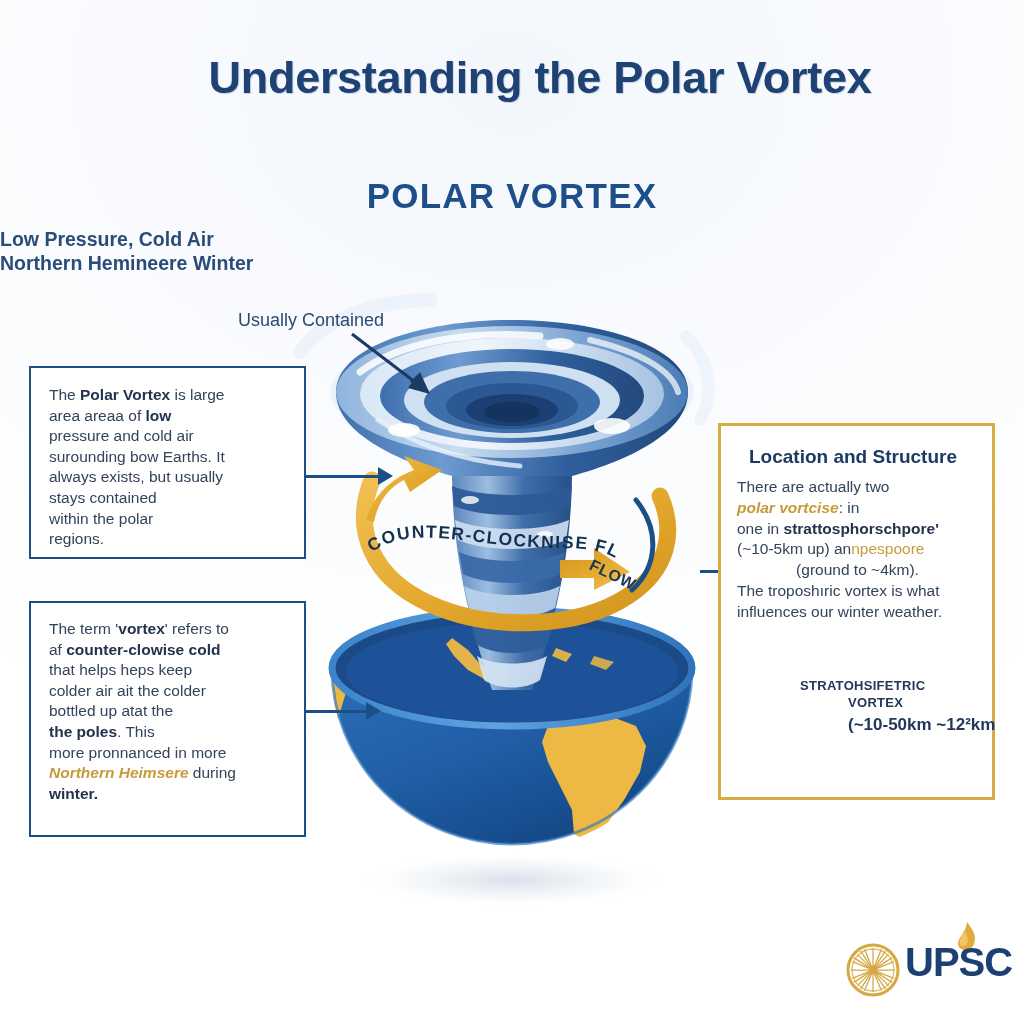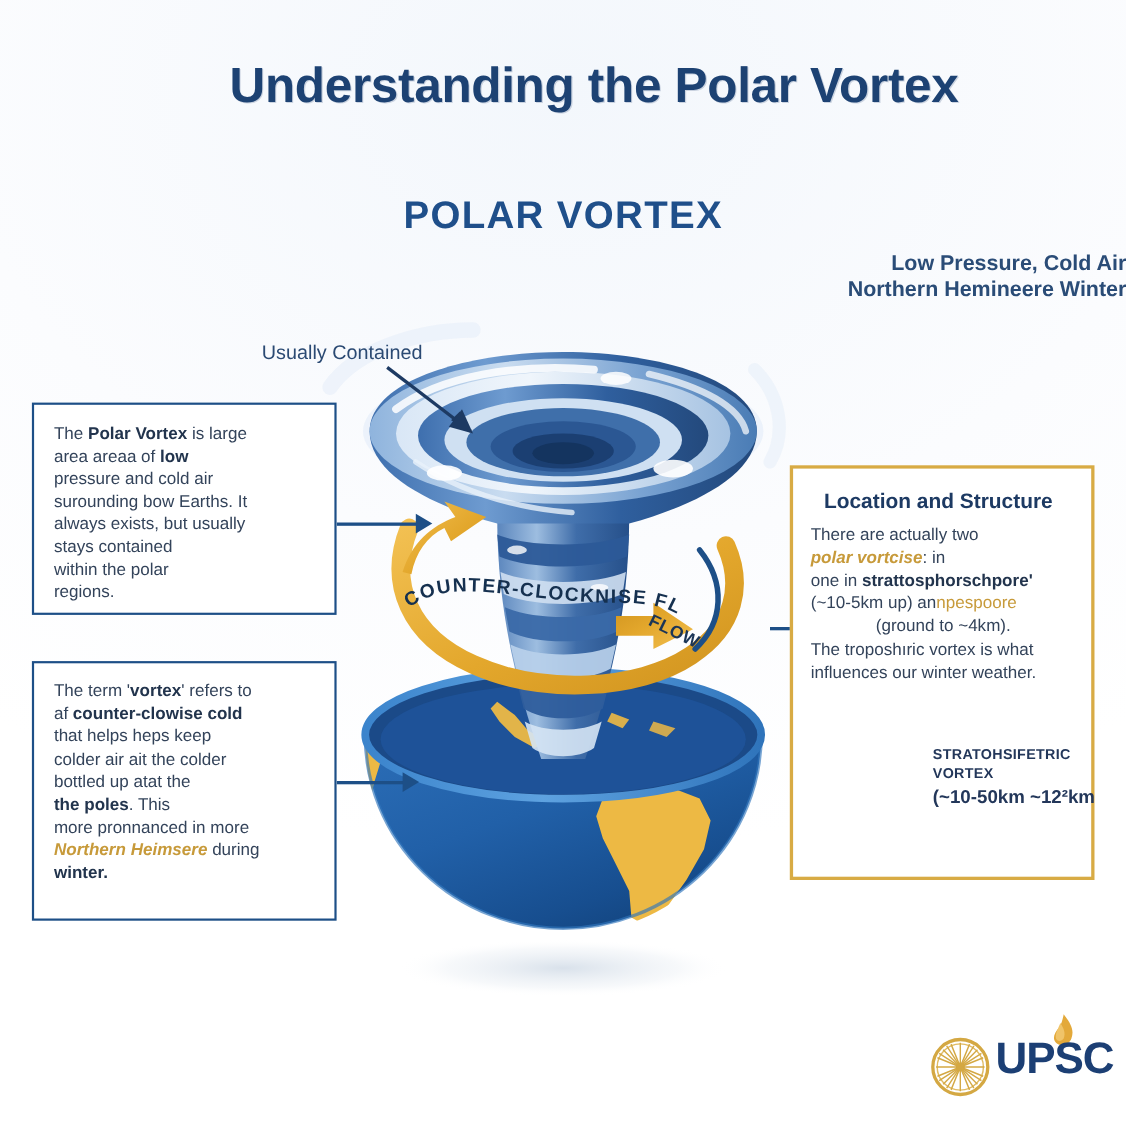--- a/index.html
+++ b/index.html
@@ -26,21 +26,21 @@
     text-shadow:1px 1px 0 rgba(30,60,110,.20);
     margin-left:28px;
   }
   .sub-title{
     position:absolute;left:0;top:176px;width:1024px;
     text-align:center;
     font-size:35px;font-weight:bold;letter-spacing:1.2px;
     color:#1f4f8a;
   }
   .sub-line{
-    position:absolute;left:0;width:1024px;text-align:right;
+    position:absolute;left:0;width:1024px;text-align:left;
     font-size:19.5px;font-weight:bold;color:#2a4c77;
   }
   .sub-line.l1{top:228px;}
   .sub-line.l2{top:252px;}
 
   
   .box{
     position:absolute;
     background:#ffffff;
     box-sizing:border-box;
@@ -352,21 +352,21 @@
       <span class="ln">There are actually two</span>
       <span class="ln"><span class="gold-i">polar vortcise</span><span>: in</span></span>
       <span class="ln"><span>one in </span><span class="b">strattosphorschpore'</span></span>
       <span class="ln"><span>(~10-5km up) an</span><span class="gold-t">npespoore</span></span>
       <span class="ln ctr">(ground to ~4km).</span>
       <span class="ln">The troposhıric vortex is what</span>
       <span class="ln">influences our winter weather.</span>
     </p>
   </div>
 
-  <div class="inset-label" style="left:848px;top:678px;">STRATOHSIFETRIC</div>
+  <div class="inset-label" style="left:800px;top:678px;">STRATOHSIFETRIC</div>
   <div class="inset-label" style="left:848px;top:695px;">VORTEX</div>
   <div class="inset-sub" style="left:848px;top:715px;">(~10-50km ~12²km</div>
 
   <div class="upsc-wrap">
     <svg width="56" height="56" viewBox="0 0 56 56">
       <circle cx="28" cy="28" r="25" fill="none" stroke="#d4a843" stroke-width="3"></circle>
       <circle cx="28" cy="28" r="21" fill="none" stroke="#e0bb63" stroke-width="1.3"></circle>
       <circle cx="28" cy="28" r="4.2" fill="#d4a843"></circle>
       <g stroke="#d4a843" stroke-width="1.25">
         <line x1="28" y1="6" x2="28" y2="50"></line>

